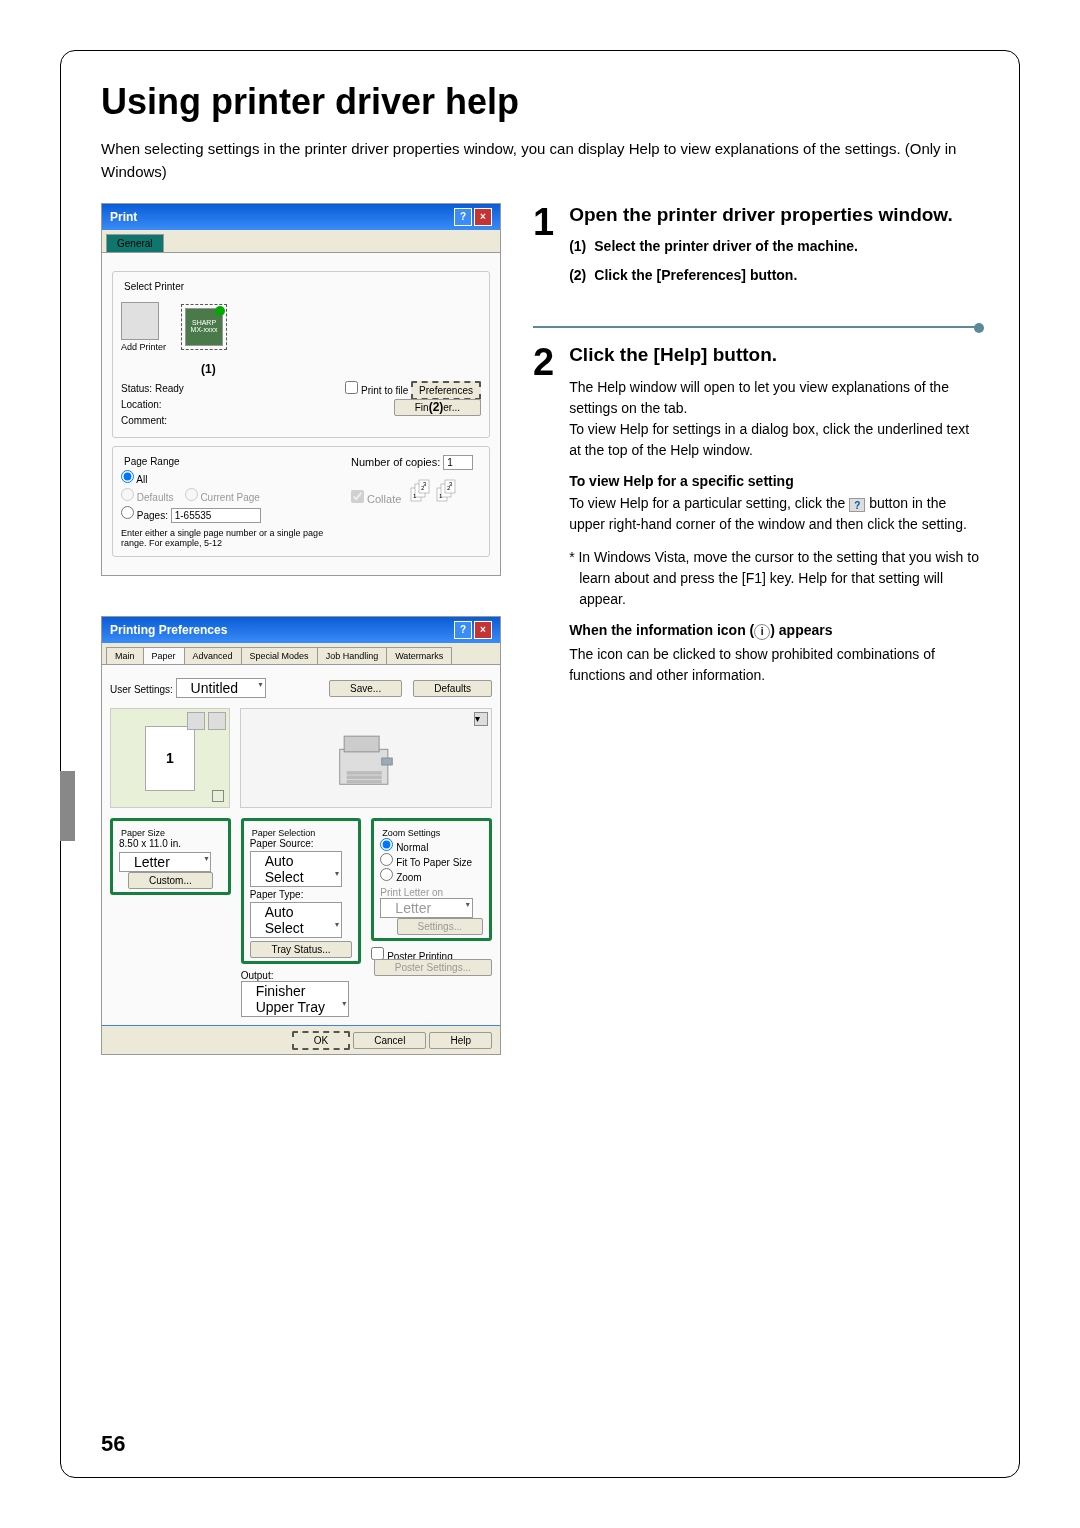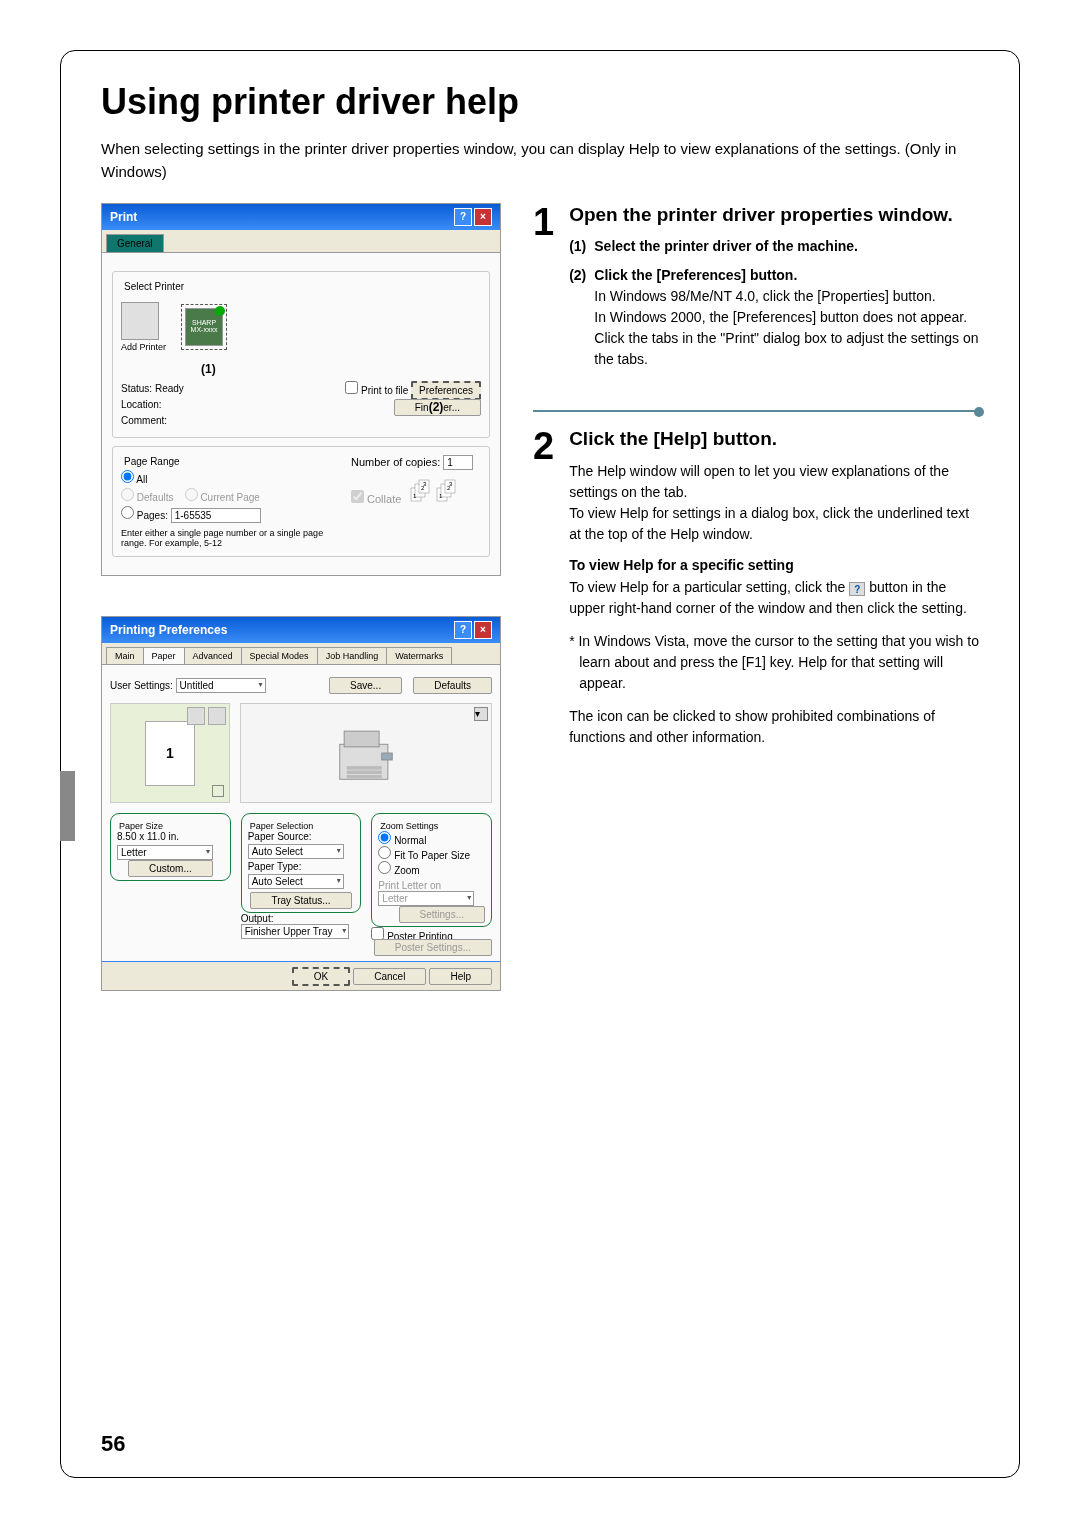--- a/index.html
+++ b/index.html
@@ -223,22 +223,22 @@
     .pref-top-row {
       display: flex;
       justify-content: space-between;
       align-items: center;
       padding: 5px 0;
       margin-bottom: 5px;
     }
     .dropdown {
       border: 1px solid #999;
       background: #fff;
-      padding: 1px 15px 1px 3px;
-      font-size: 10px;
+      padding: 1px 15px 1px 14px;
+      font-size: 14px;
       display: inline-block;
       position: relative;
     }
     .dropdown::after {
       content: "▾";
       position: absolute;
       right: 2px;
       font-size: 8px;
       color: #555;
     }
@@ -283,23 +283,24 @@
       height: 70px;
     }
     .settings-grid {
       display: flex;
       gap: 10px;
     }
     .settings-col {
       flex: 1;
     }
     .sub-fieldset {
-      border: 1px solid #15803d;
+      border: 3px solid #15803d;
       padding: 6px;
-      border-radius: 9px;
+      margin-bottom: 6px;
+      border-radius: 3px;
     }
     .sub-fieldset-title {
       font-size: 9px;
       margin-top: -12px;
       background: #fafafa;
       display: inline-block;
       padding: 0 2px;
     }
     .button-row {
       text-align: right;
@@ -667,22 +668,20 @@
           <div class="substep">
             <div class="substep-num">(1)</div>
             <div class="substep-content">
               <div class="substep-title">Select the printer driver of the machine.</div>
             </div>
           </div>
           <div class="substep">
             <div class="substep-num">(2)</div>
             <div class="substep-content">
               <div class="substep-title">Click the [Preferences] button.</div>
-              <div class="substep-body" style="white-space: pre-line;">In Windows 98/Me/NT 4.0, click the [Properties] button.
-In Windows 2000, the [Preferences] button does not appear. Click the tabs in the "Print" dialog box to adjust the settings on the tabs.</div>
             </div>
           </div>
         </div>
       </div>
 
       <div class="divider-line">
           <div class="divider-dot"></div>
         </div>
 
       <div class="step step2-container">
@@ -691,20 +690,23 @@
           <div class="step-title">Click the [Help] button.</div>
           <div class="step-body" style="white-space: pre-line;">The Help window will open to let you view explanations of the settings on the tab.
 To view Help for settings in a dialog box, click the underlined text at the top of the Help window.</div>
 
           <div class="bold-sub">To view Help for a specific setting</div>
           <div class="step-body">
             <span>To view Help for a particular setting, click the </span><span class="inline-icon">?</span><span> button in the upper right-hand corner of the window and then click the setting.</span>
           </div>
           <div class="step-body hanging">* In Windows Vista, move the cursor to the setting that you wish to learn about and press the [F1] key. Help for that setting will appear.</div>
 
+          <div class="bold-sub">
+            <span>When the information icon (</span><span class="info-icon">i</span><span>) appears</span>
+          </div>
           <div class="step-body">The icon can be clicked to show prohibited combinations of functions and other information.</div>
         </div>
       </div>
     </div>
   </div>
 
   <div class="page-num">56</div>
 </div>
 
 </body></html>

